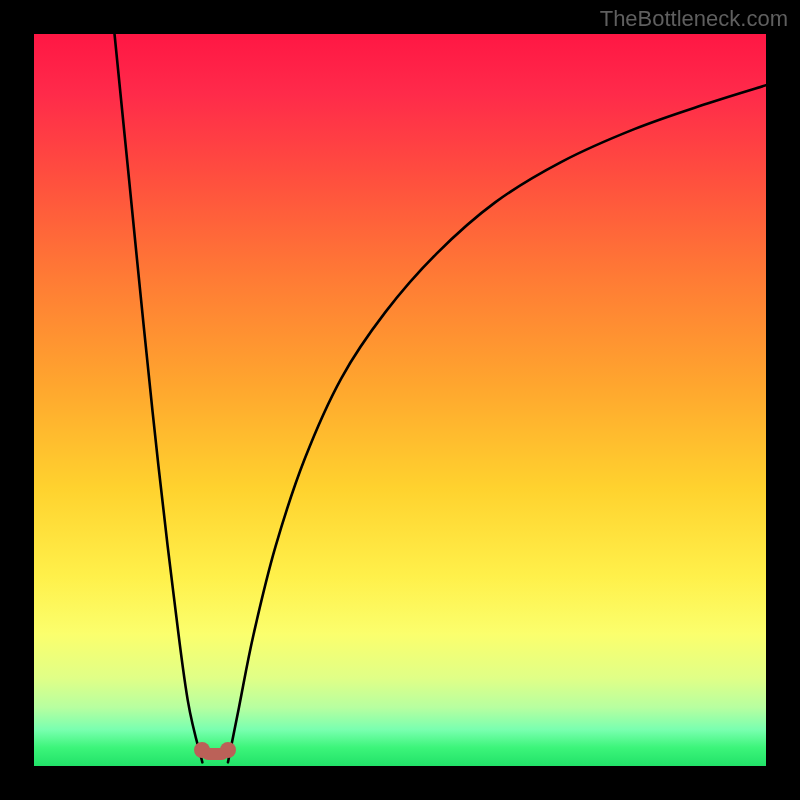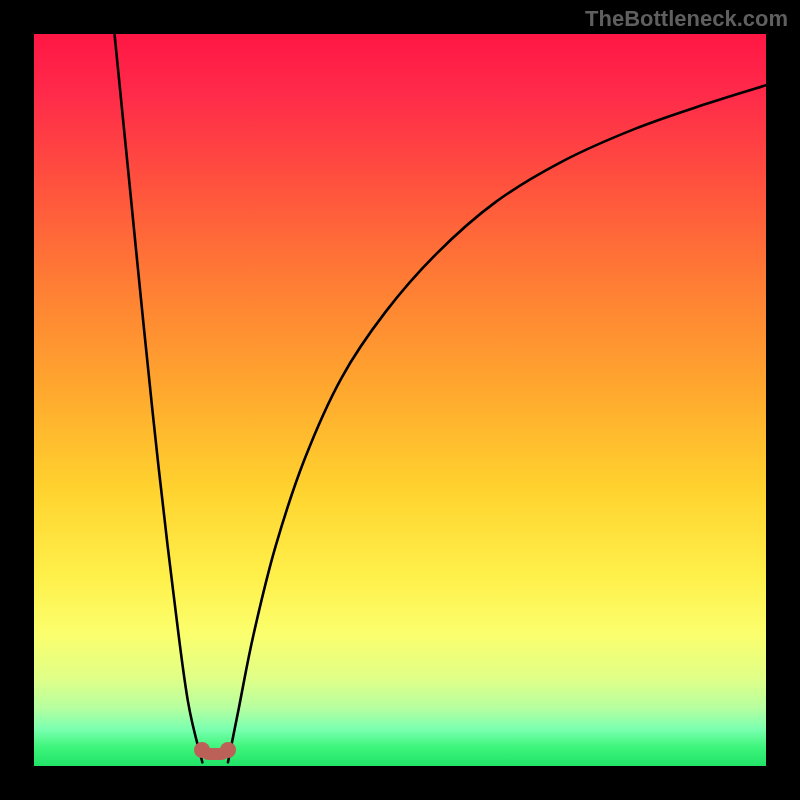--- a/index.html
+++ b/index.html
@@ -45,21 +45,21 @@
       #3cf57a 97.5%,
       #21e268 100%);
   }
   .watermark {
     position: absolute;
     top: 6px;
     right: 12px;
     color: #5f5f5f;
     font-size: 22px;
     letter-spacing: 0px;
-    font-weight: 700;
+    font-weight: 400;
   }
   svg.curve {
     position: absolute;
     left: 0; top: 0;
     width: 732px;
     height: 732px;
   }
   .marker {
     position: absolute;
     width: 16px;

